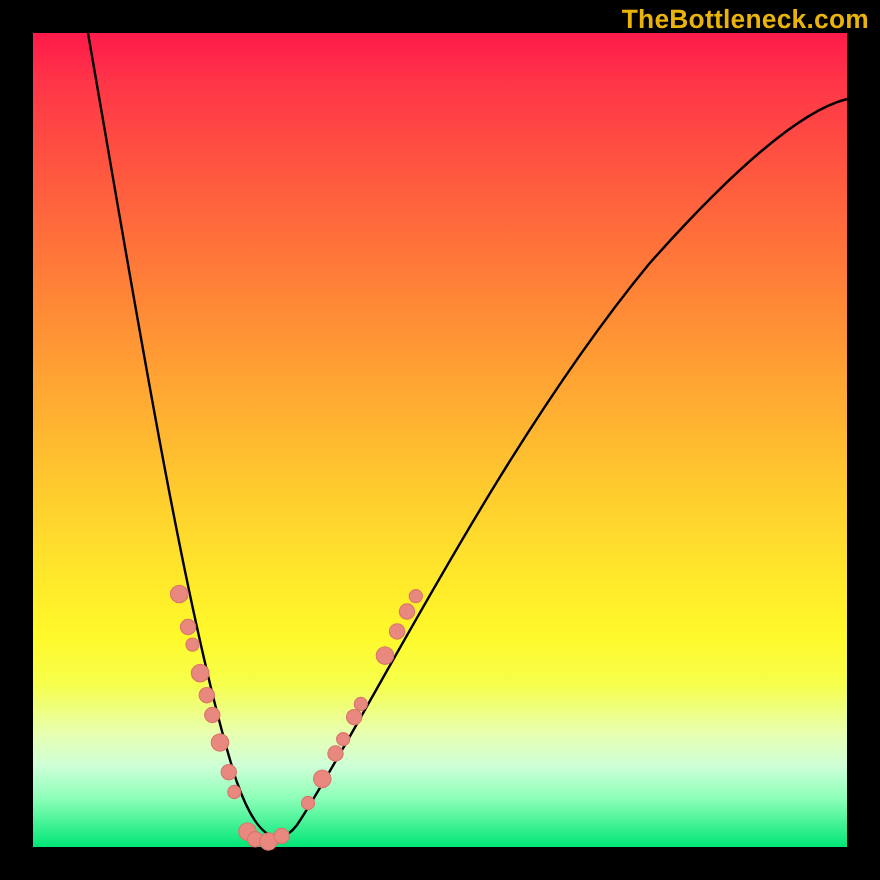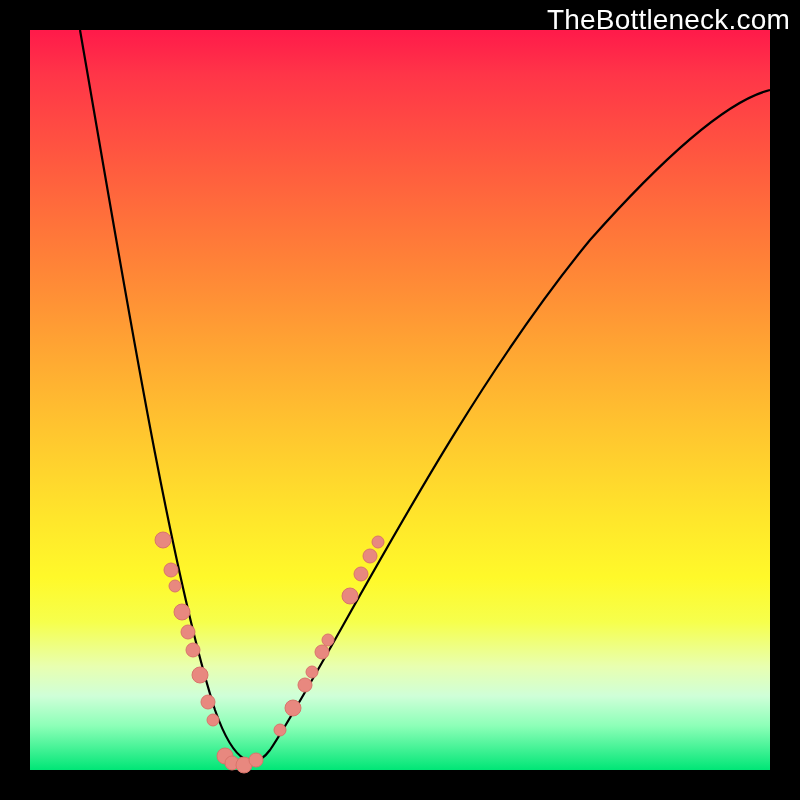--- a/index.html
+++ b/index.html
@@ -30,24 +30,25 @@
       #e8ffb0 86%,
       #cfffd8 90%,
       #8dffb8 94%,
       #00e676 100%
     );
   }
   .watermark {
     position: absolute;
     top: 4px;
     right: 10px;
-    color: #ffffff;
-    font-size: 28px;
+    color: #eab308;
+    font-size: 24px;
     letter-spacing: 0.2px;
     user-select: none;
+    font-weight: bold;
   }
   svg.curve {
     position: absolute;
     left: 0;
     top: 0;
     width: 740px;
     height: 740px;
     overflow: visible;
   }
   .dot {

